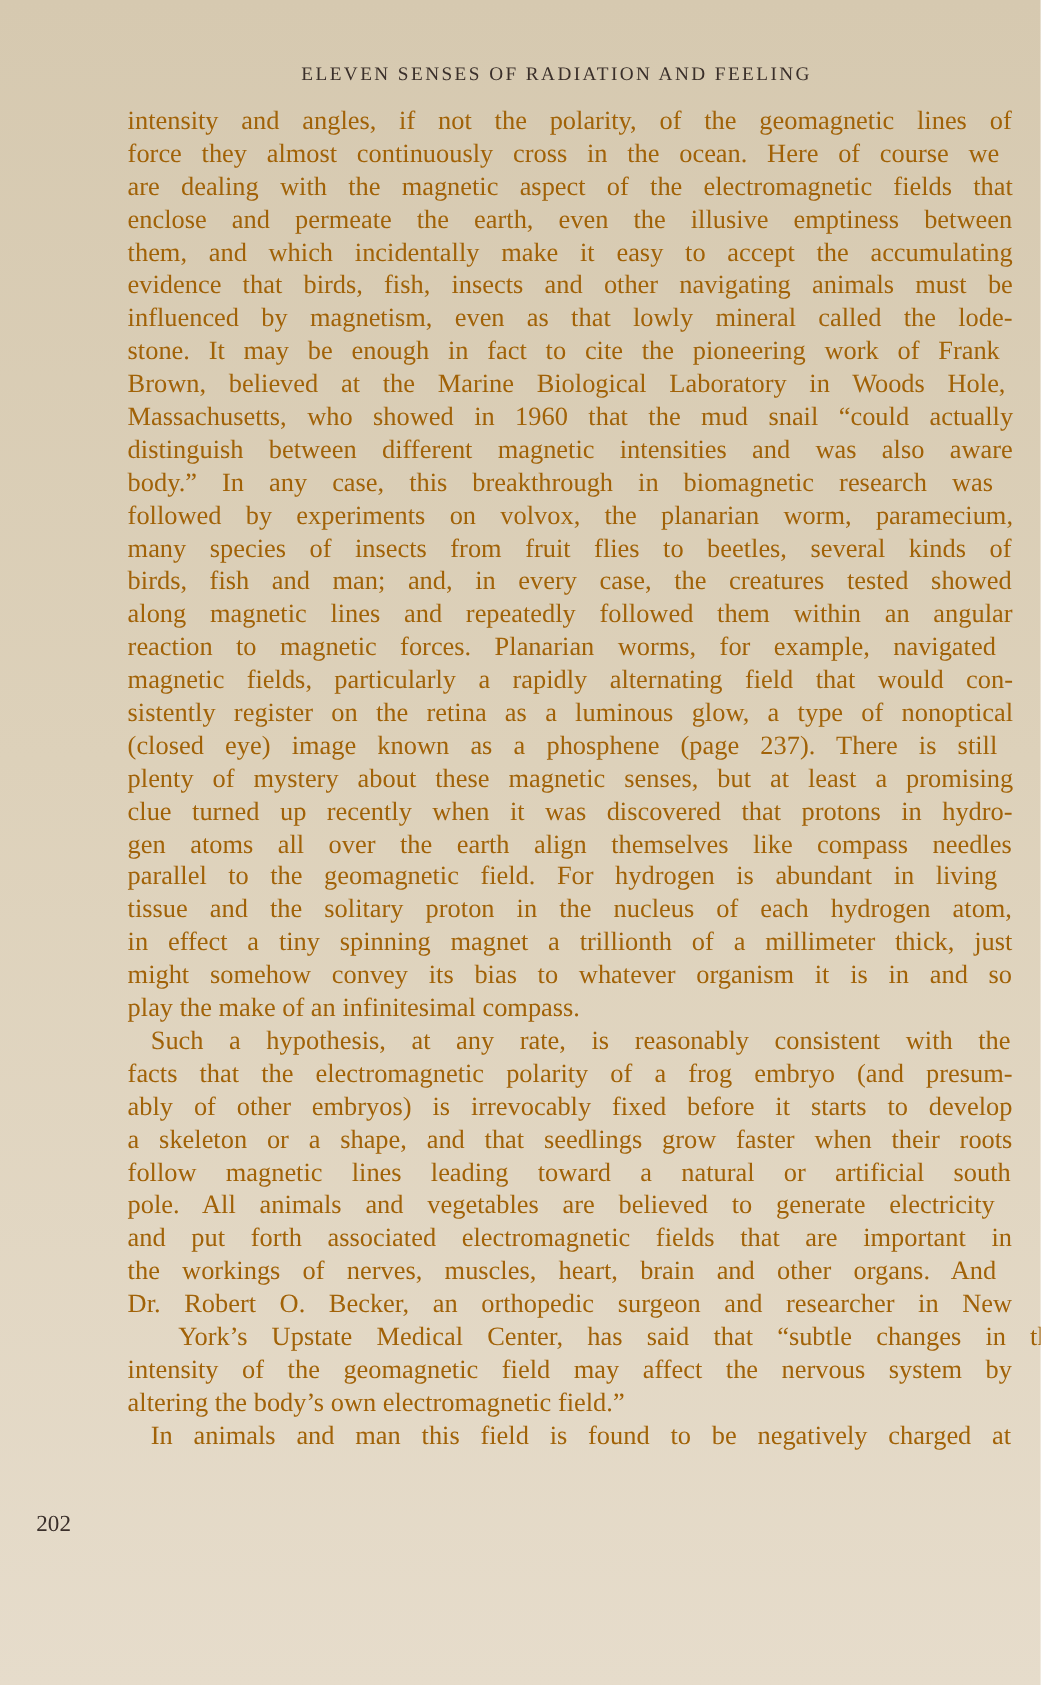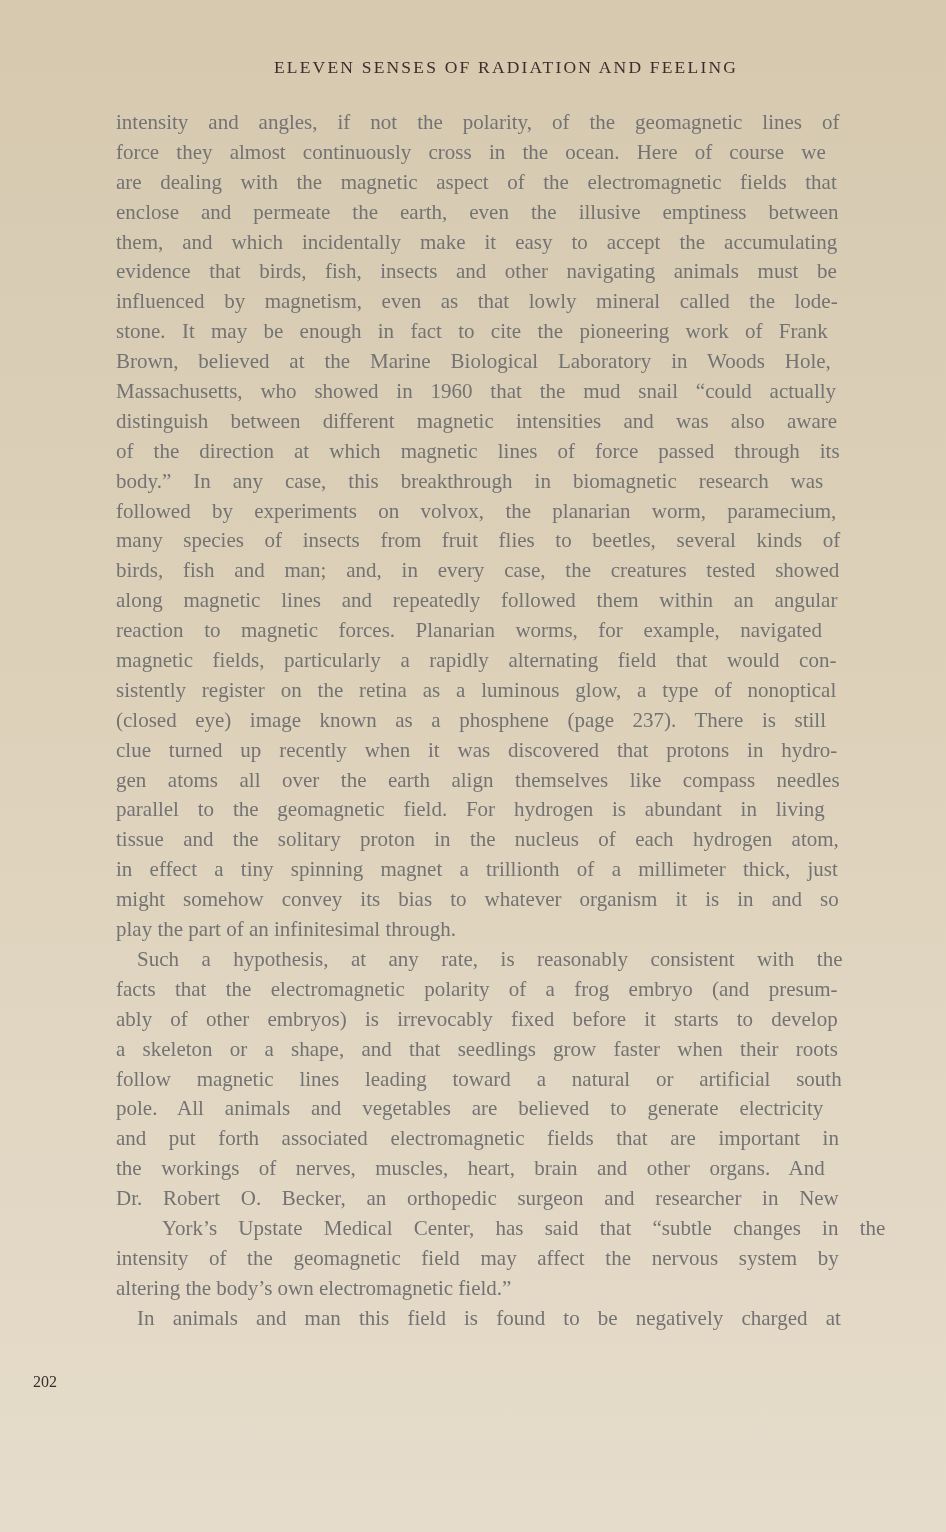--- a/index.html
+++ b/index.html
@@ -21,81 +21,81 @@
       left: 0;
       width: 1012px;
       text-align: center;
       font-size: 17.5px;
       letter-spacing: 2.2px;
       color: #3a2f2a;
     }
     .text-block {
       position: absolute;
       left: 116px;
-      top: 108px;
+      top: 96px;
       width: 782px;
-      font-size: 21px;
+      font-size: 24px;
       line-height: 29.9px;
-      color: #737373;
+      color: #a16207;
     }
     .line {
       display: block;
       white-space: nowrap;
       text-align: justify;
       text-align-last: justify;
       height: 29.9px;
     }
     .line.last {
       text-align-last: left;
     }
     .line.indent {
       padding-left: 21px;
     }
     .page-number {
       position: absolute;
       left: 33px;
       top: 1373px;
-      font-size: 16px;
+      font-size: 21px;
       color: #3a2f2a;
     }
   </style>
 </head>
 <body>
 
 <div class="running-head">ELEVEN SENSES OF RADIATION AND FEELING</div>
 
 <div class="text-block">
   <span class="line" style="white-space: nowrap; word-spacing: 14.7358px; text-align: left; text-align-last: left;">intensity and angles, if not the polarity, of the geomagnetic lines of</span>
   <span class="line" style="white-space: nowrap; word-spacing: 11.9388px; text-align: left; text-align-last: left;">force they almost continuously cross in the ocean.  Here of course we</span>
   <span class="line" style="white-space: nowrap; word-spacing: 13.3016px; text-align: left; text-align-last: left;">are dealing with the magnetic aspect of the electromagnetic fields that</span>
   <span class="line" style="white-space: nowrap; word-spacing: 16.7812px; text-align: left; text-align-last: left; font-family: Liberation Serif, serif;">enclose and permeate the earth, even the illusive emptiness between</span>
   <span class="line" style="white-space: nowrap; word-spacing: 13.7484px; text-align: left; text-align-last: left;">them, and which incidentally make it easy to accept the accumulating</span>
   <span class="line" style="white-space: nowrap; word-spacing: 13.2906px; text-align: left; text-align-last: left;">evidence that birds, fish, insects and other navigating animals must be</span>
   <span class="line" style="white-space: nowrap; word-spacing: 14.2609px; text-align: left; text-align-last: left;">influenced by magnetism, even as that lowly mineral called the lode-</span>
   <span class="line" style="white-space: nowrap; word-spacing: 11.058px; text-align: left; text-align-last: left;">stone.  It may be enough in fact to cite the pioneering work of Frank</span>
   <span class="line" style="white-space: nowrap; word-spacing: 14.6597px; text-align: left; text-align-last: left;">Brown, believed at the Marine Biological Laboratory in Woods Hole,</span>
   <span class="line" style="white-space: nowrap; word-spacing: 12.5781px; text-align: left; text-align-last: left;">Massachusetts, who showed in 1960 that the mud snail “could actually</span>
   <span class="line" style="white-space: nowrap; word-spacing: 16.9922px; text-align: left; text-align-last: left;">distinguish between different magnetic intensities and was also aware</span>
-  <span class="line" style="white-space: nowrap; word-spacing: 14.8366px; text-align: left; text-align-last: left;">of the direction at which magnetic lines of force passed through its</span>
   <span class="line" style="white-space: nowrap; word-spacing: 16.7312px; text-align: left; text-align-last: left;">body.”  In any case, this breakthrough in biomagnetic research was</span>
   <span class="line" style="white-space: nowrap; word-spacing: 16.0527px; text-align: left; text-align-last: left;">followed by experiments on volvox, the planarian worm, paramecium,</span>
   <span class="line" style="white-space: nowrap; word-spacing: 15.3622px; text-align: left; text-align-last: left;">many species of insects from fruit flies to beetles, several kinds of</span>
   <span class="line" style="white-space: nowrap; word-spacing: 14.5455px; text-align: left; text-align-last: left;">birds, fish and man; and, in every case, the creatures tested showed</span>
   <span class="line" style="white-space: nowrap; word-spacing: 15.559px; text-align: left; text-align-last: left;">along magnetic lines and repeatedly followed them within an angular</span>
   <span class="line" style="white-space: nowrap; word-spacing: 15.2778px; text-align: left; text-align-last: left;">reaction to magnetic forces.  Planarian worms, for example, navigated</span>
   <span class="line" style="white-space: nowrap; word-spacing: 14.3455px; text-align: left; text-align-last: left;">magnetic fields, particularly a rapidly alternating field that would con-</span>
   <span class="line" style="white-space: nowrap; word-spacing: 10.6094px; text-align: left; text-align-last: left;">sistently register on the retina as a luminous glow, a type of nonoptical</span>
   <span class="line" style="white-space: nowrap; word-spacing: 13.2604px; text-align: left; text-align-last: left;">(closed eye) image known as a phosphene (page 237).  There is still</span>
+  <span class="line" style="white-space: nowrap; word-spacing: 11.2614px; text-align: left; text-align-last: left;">plenty of mystery about these magnetic senses, but at least a promising</span>
   <span class="line" style="white-space: nowrap; word-spacing: 12.6108px; text-align: left; text-align-last: left;">clue turned up recently when it was discovered that protons in hydro-</span>
   <span class="line" style="white-space: nowrap; word-spacing: 16.2563px; text-align: left; text-align-last: left;">gen atoms all over the earth align themselves like compass needles</span>
   <span class="line" style="white-space: nowrap; word-spacing: 13.5455px; text-align: left; text-align-last: left;">parallel to the geomagnetic field.  For hydrogen is abundant in living</span>
   <span class="line" style="white-space: nowrap; word-spacing: 14.0724px; text-align: center; text-align-last: left;">tissue and the solitary proton in the nucleus of each hydrogen atom,</span>
   <span class="line" style="white-space: nowrap; word-spacing: 12.0208px; text-align: left; text-align-last: left;">in effect a tiny spinning magnet a trillionth of a millimeter thick, just</span>
   <span class="line" style="white-space: nowrap; word-spacing: 12.8216px; text-align: left; text-align-last: left;">might somehow convey its bias to whatever organism it is in and so</span>
-  <span class="line last" style="white-space: nowrap;">play the part of an infinitesimal through.</span>
+  <span class="line last" style="white-space: nowrap;">play the make of an infinitesimal compass.</span>
   <span class="line indent" style="white-space: nowrap; word-spacing: 17.2422px; text-align: left; text-align-last: left;">Such a hypothesis, at any rate, is reasonably consistent with the</span>
   <span class="line" style="white-space: nowrap; word-spacing: 14.0719px; text-align: left; text-align-last: left;">facts that the electromagnetic polarity of a frog embryo (and presum-</span>
   <span class="line" style="white-space: nowrap; word-spacing: 12.9645px; text-align: left; text-align-last: left;">ably of other embryos) is irrevocably fixed before it starts to develop</span>
   <span class="line" style="white-space: nowrap; word-spacing: 11.9909px; text-align: left; text-align-last: left;">a skeleton or a shape, and that seedlings grow faster when their roots</span>
   <span class="line" style="white-space: nowrap; word-spacing: 20.5677px; text-align: left; text-align-last: left;">follow magnetic lines leading toward a natural or artificial south</span>
   <span class="line" style="white-space: nowrap; word-spacing: 15.6203px; text-align: left; text-align-last: left;">pole.  All animals and vegetables are believed to generate electricity</span>
   <span class="line" style="white-space: nowrap; word-spacing: 17.2795px; text-align: left; text-align-last: left;">and put forth associated electromagnetic fields that are important in</span>
   <span class="line" style="white-space: nowrap; word-spacing: 14.2287px; text-align: left; text-align-last: left;">the workings of nerves, muscles, heart, brain and other organs.  And</span>
   <span class="line" style="white-space: nowrap; word-spacing: 15.4297px; text-align: left; text-align-last: left;">Dr. Robert O. Becker, an orthopedic surgeon and researcher in New</span>
   <span class="line" style="white-space: nowrap; word-spacing: 16px; text-align: left; text-align-last: left; margin-left: 46px;">York’s Upstate Medical Center, has said that “subtle changes in the</span>

